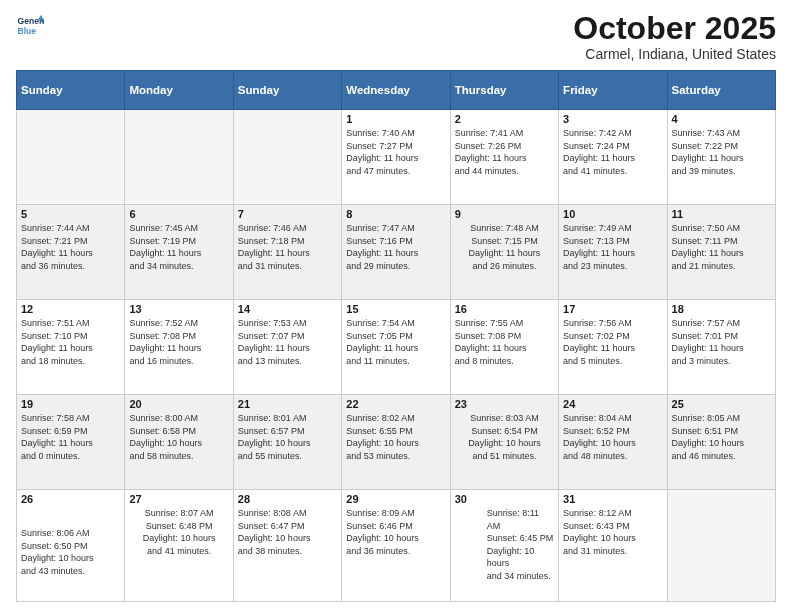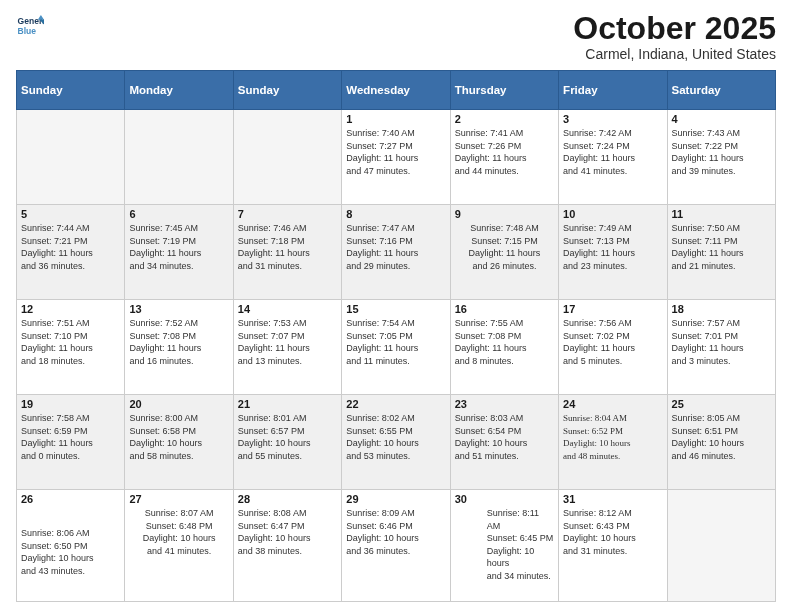--- a/index.html
+++ b/index.html
@@ -280,28 +280,28 @@
           </td>
           <td>
             <div class="day-num">22</div>
             <div class="day-info" style="white-space: pre-line;">Sunrise: 8:02 AM
 Sunset: 6:55 PM
 Daylight: 10 hours
 and 53 minutes.</div>
           </td>
           <td>
             <div class="day-num">23</div>
-            <div class="day-info" style="white-space: pre-line;">Sunrise: 8:03 AM
+            <div class="day-info" style="white-space: pre-line; text-align: center;">Sunrise: 8:03 AM
 Sunset: 6:54 PM
 Daylight: 10 hours
 and 51 minutes.</div>
           </td>
           <td>
             <div class="day-num">24</div>
-            <div class="day-info" style="white-space: pre-line; font-family: Liberation Serif, serif;">Sunrise: 8:04 AM
+            <div class="day-info" style="white-space: pre-line;">Sunrise: 8:04 AM
 Sunset: 6:52 PM
 Daylight: 10 hours
 and 48 minutes.</div>
           </td>
           <td>
             <div class="day-num">25</div>
             <div class="day-info" style="white-space: pre-line;">Sunrise: 8:05 AM
 Sunset: 6:51 PM
 Daylight: 10 hours
 and 46 minutes.</div>

